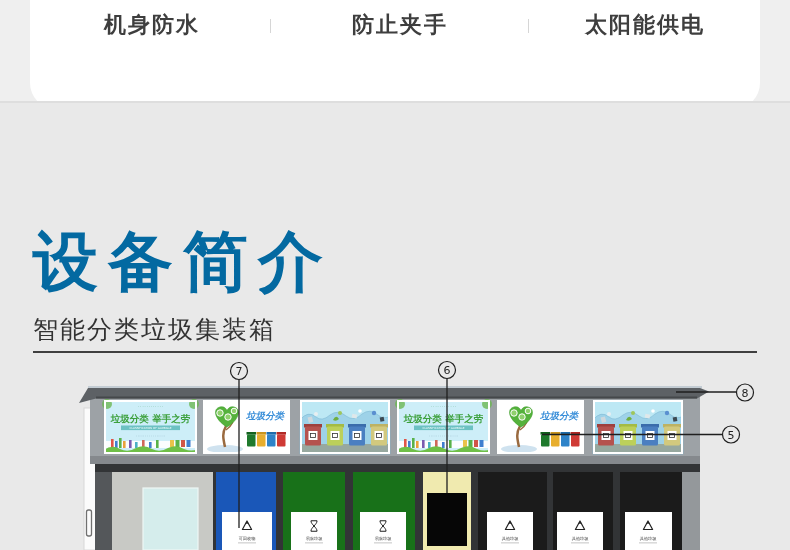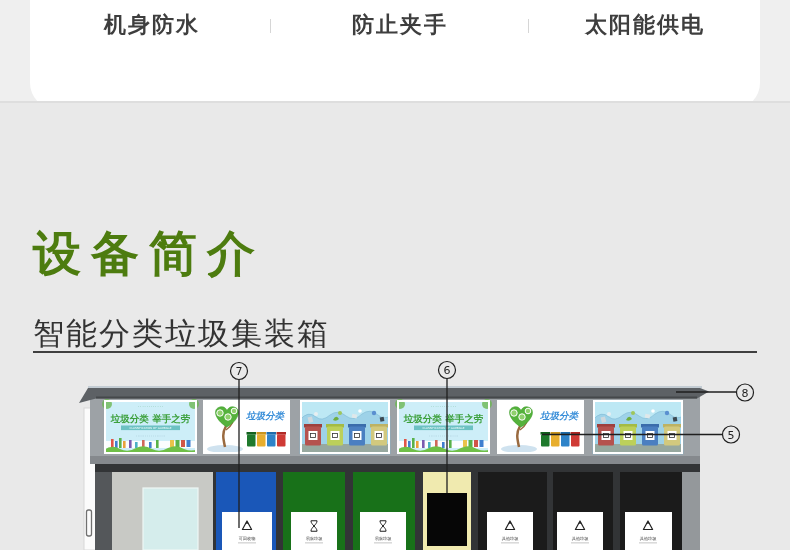--- a/index.html
+++ b/index.html
@@ -12,23 +12,23 @@
     border-radius:0 0 26px 26px;}
   .feature-item{position:absolute;top:-9px;transform:translateX(-50%);font-size:22px;font-weight:600;
     color:#3e3e3e;letter-spacing:2px;white-space:nowrap;}
   .f1{left:152px;} .f2{left:400px;} .f3{left:645px;}
   .feature-divider{position:absolute;top:0;width:1px;height:14px;background:#d6d6d6;}
   .d1{left:270px;} .d2{left:528px;}
   .section-split{position:absolute;left:0;top:101px;width:790px;height:2px;background:#dedede;}
 
   
   .section{position:absolute;left:0;top:103px;width:790px;height:447px;background:#e9e9e9;}
-  .intro-title{position:absolute;left:33px;top:126px;font-size:48px;font-weight:700;color:#4d7c0f;
+  .intro-title{position:absolute;left:33px;top:126px;font-size:65px;font-weight:700;color:#0369a1;
     letter-spacing:10px;line-height:1;white-space:nowrap;}
-  .intro-subtitle{position:absolute;left:33px;top:210px;font-size:31px;font-weight:400;color:#333;
+  .intro-subtitle{position:absolute;left:33px;top:210px;font-size:25px;font-weight:400;color:#333;
     letter-spacing:2px;white-space:nowrap;}
   .intro-rule{position:absolute;left:33px;top:248px;width:724px;height:2px;background:#3f3f3f;}
   .diagram{position:absolute;left:0;top:257px;width:790px;height:190px;}
 
   svg text{font-family:"DejaVu Sans","Liberation Sans",sans-serif;}
 </style>
 </head>
 <body>
 
 <div class="page">

